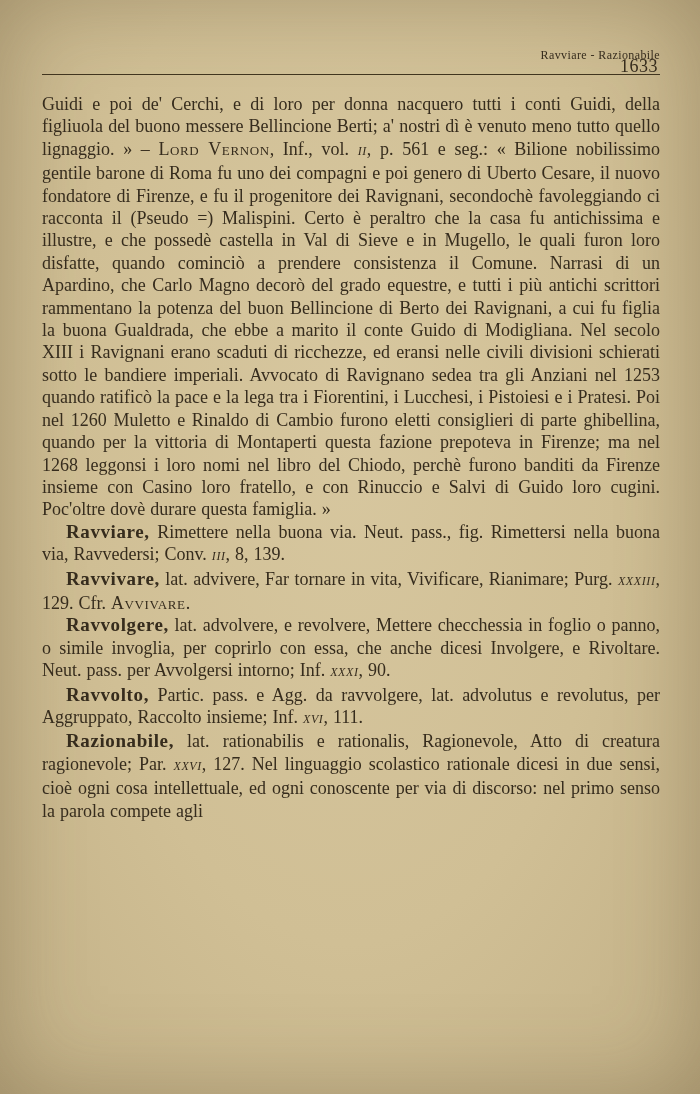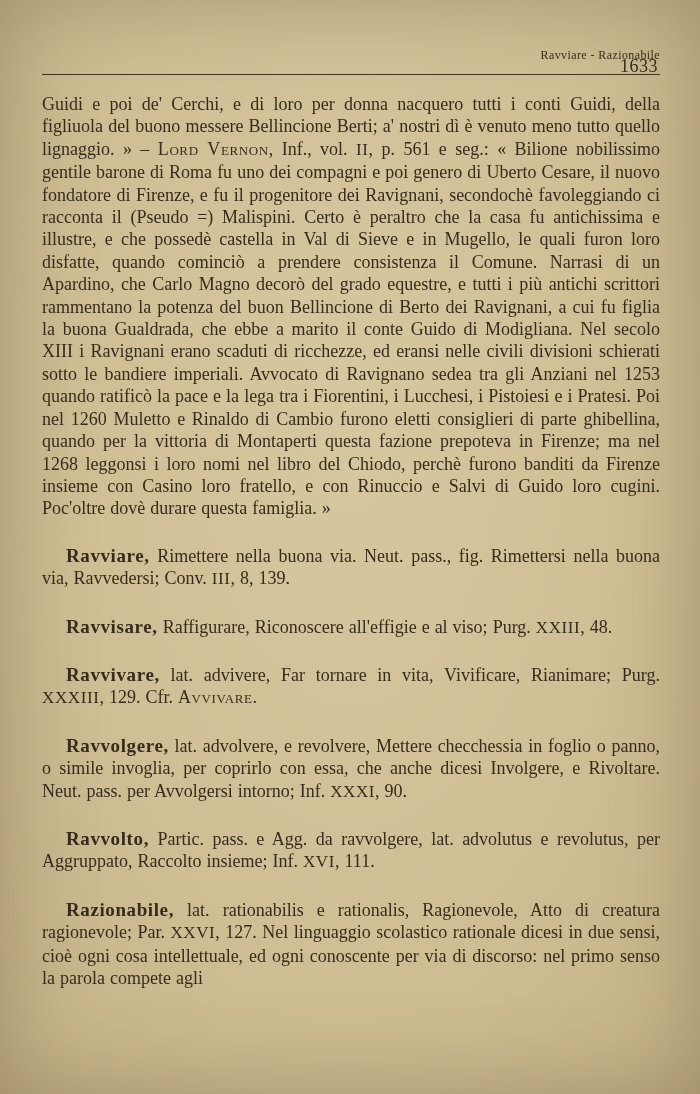--- a/index.html
+++ b/index.html
@@ -55,50 +55,50 @@
     line-height: 22.4px;
     text-align: justify;
     hyphens: auto;
     -webkit-hyphens: auto;
     word-spacing: 0.5px;
   }
   .para {
     margin: 0;
   }
   .para.entry {
-    margin-top: 25px;
+    margin-top: 0;
     text-indent: 24px;
   }
   .seg-r { }
   .seg-i { }
   .seg-b {
     font-weight: bold;
     font-size: 19px;
     letter-spacing: 0.6px;
   }
   .seg-sc {
     font-variant: small-caps;
     letter-spacing: 0.6px;
   }
   .seg-n {
-    font-size: 17px;
+    font-size: 12px;
     letter-spacing: 0.6px;
+    font-style: italic;
   }
 </style>
 </head>
 <body>
 
 <div class="page">
   <div class="running-head">
     <span class="head-title">Ravviare - Razionabile</span>
     <span class="head-page">1633</span>
   </div>
   <hr class="head-rule">
   <div class="text-body">
       <p class="para"><span class="seg-r">Guidi e poi de' Cerchi, e di loro per donna nacquero tutti i conti Guidi, della figliuola del buono messere Bellincione Berti; a' nostri dì è venuto meno tutto quello lignaggio. » – </span><span class="seg-sc">Lord Vernon</span><span class="seg-r">, </span><span class="seg-i">Inf.,</span><span class="seg-r"> vol. </span><span class="seg-n">II</span><span class="seg-r">, p. 561 e seg.: « Bilione nobilissimo gentile barone di Roma fu uno dei compagni e poi genero di Uberto Cesare, il nuovo fondatore di Firenze, e fu il progenitore dei Ravignani, secondochè favoleggiando ci racconta il (</span><span class="seg-i">Pseudo</span><span class="seg-r"> =) Malispini. Certo è peraltro che la casa fu antichissima e illustre, e che possedè castella in Val di Sieve e in Mugello, le quali furon loro disfatte, quando cominciò a prendere consistenza il Comune. Narrasi di un Apardino, che Carlo Magno decorò del grado equestre, e tutti i più antichi scrittori rammentano la potenza del buon Bellincione di Berto dei Ravignani, a cui fu figlia la buona Gualdrada, che ebbe a marito il conte Guido di Modigliana. Nel secolo XIII i Ravignani erano scaduti di ricchezze, ed eransi nelle civili divisioni schierati sotto le bandiere imperiali. Avvocato di Ravignano sedea tra gli Anziani nel 1253 quando ratificò la pace e la lega tra i Fiorentini, i Lucchesi, i Pistoiesi e i Pratesi. Poi nel 1260 Muletto e Rinaldo di Cambio furono eletti consiglieri di parte ghibellina, quando per la vittoria di Montaperti questa fazione prepoteva in Firenze; ma nel 1268 leggonsi i loro nomi nel libro del Chiodo, perchè furono banditi da Firenze insieme con Casino loro fratello, e con Rinuccio e Salvi di Guido loro cugini. Poc'oltre dovè durare questa famiglia. »</span></p>
       <p class="para entry"><span class="seg-b">Ravviare,</span><span class="seg-r"> Rimettere nella buona via. Neut. pass., fig. Rimettersi nella buona via, Ravvedersi; </span><span class="seg-i">Conv.</span><span class="seg-r"> </span><span class="seg-n">III</span><span class="seg-r">, 8, 139.</span></p>
-      <p class="para entry"><span class="seg-b">Ravvisare,</span><span class="seg-r"> Raffigurare, Riconoscere all'effigie e al viso; </span><span class="seg-i">Purg.</span><span class="seg-r"> </span><span class="seg-n">XXIII</span><span class="seg-r">, 48.</span></p>
       <p class="para entry"><span class="seg-b">Ravvivare,</span><span class="seg-r"> lat. </span><span class="seg-i">advivere,</span><span class="seg-r"> Far tornare in vita, Vivificare, Rianimare; </span><span class="seg-i">Purg.</span><span class="seg-r"> </span><span class="seg-n">XXXIII</span><span class="seg-r">, 129. Cfr. </span><span class="seg-sc">Avvivare</span><span class="seg-r">.</span></p>
       <p class="para entry"><span class="seg-b">Ravvolgere,</span><span class="seg-r"> lat. </span><span class="seg-i">advolvere,</span><span class="seg-r"> e </span><span class="seg-i">revolvere,</span><span class="seg-r"> Mettere checchessia in foglio o panno, o simile invoglia, per coprirlo con essa, che anche dicesi Involgere, e Rivoltare. Neut. pass. per Avvolgersi intorno; </span><span class="seg-i">Inf.</span><span class="seg-r"> </span><span class="seg-n">XXXI</span><span class="seg-r">, 90.</span></p>
       <p class="para entry"><span class="seg-b">Ravvolto,</span><span class="seg-r"> Partic. pass. e Agg. da </span><span class="seg-i">ravvolgere,</span><span class="seg-r"> lat. </span><span class="seg-i">advolutus</span><span class="seg-r"> e </span><span class="seg-i">revolutus,</span><span class="seg-r"> per Aggruppato, Raccolto insieme; </span><span class="seg-i">Inf.</span><span class="seg-r"> </span><span class="seg-n">XVI</span><span class="seg-r">, 111.</span></p>
       <p class="para entry"><span class="seg-b">Razionabile,</span><span class="seg-r"> lat. </span><span class="seg-i">rationabilis</span><span class="seg-r"> e </span><span class="seg-i">rationalis,</span><span class="seg-r"> Ragionevole, Atto di creatura ragionevole; </span><span class="seg-i">Par.</span><span class="seg-r"> </span><span class="seg-n">XXVI</span><span class="seg-r">, 127. Nel linguaggio scolastico </span><span class="seg-i">rationale</span><span class="seg-r"> dicesi in due sensi, cioè ogni cosa intellettuale, ed ogni conoscente per via di discorso: nel primo senso la parola compete agli</span></p>
     </div>
 </div>
 
 </body></html>

